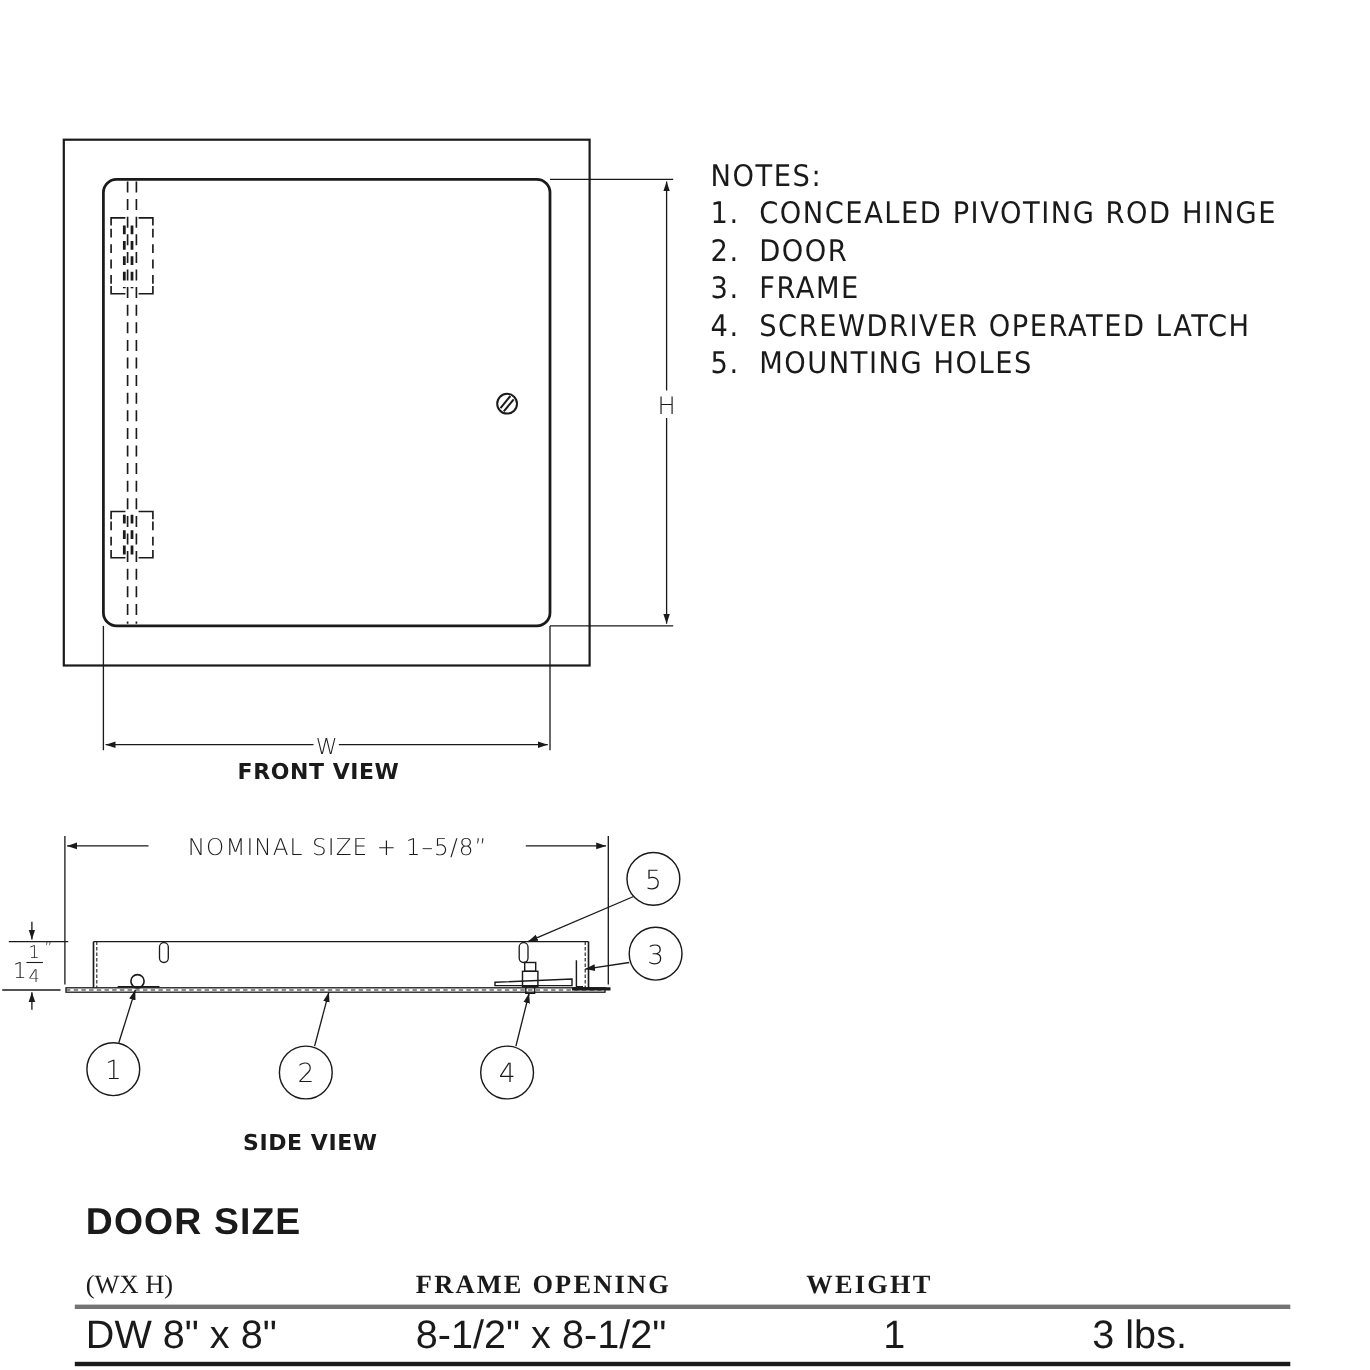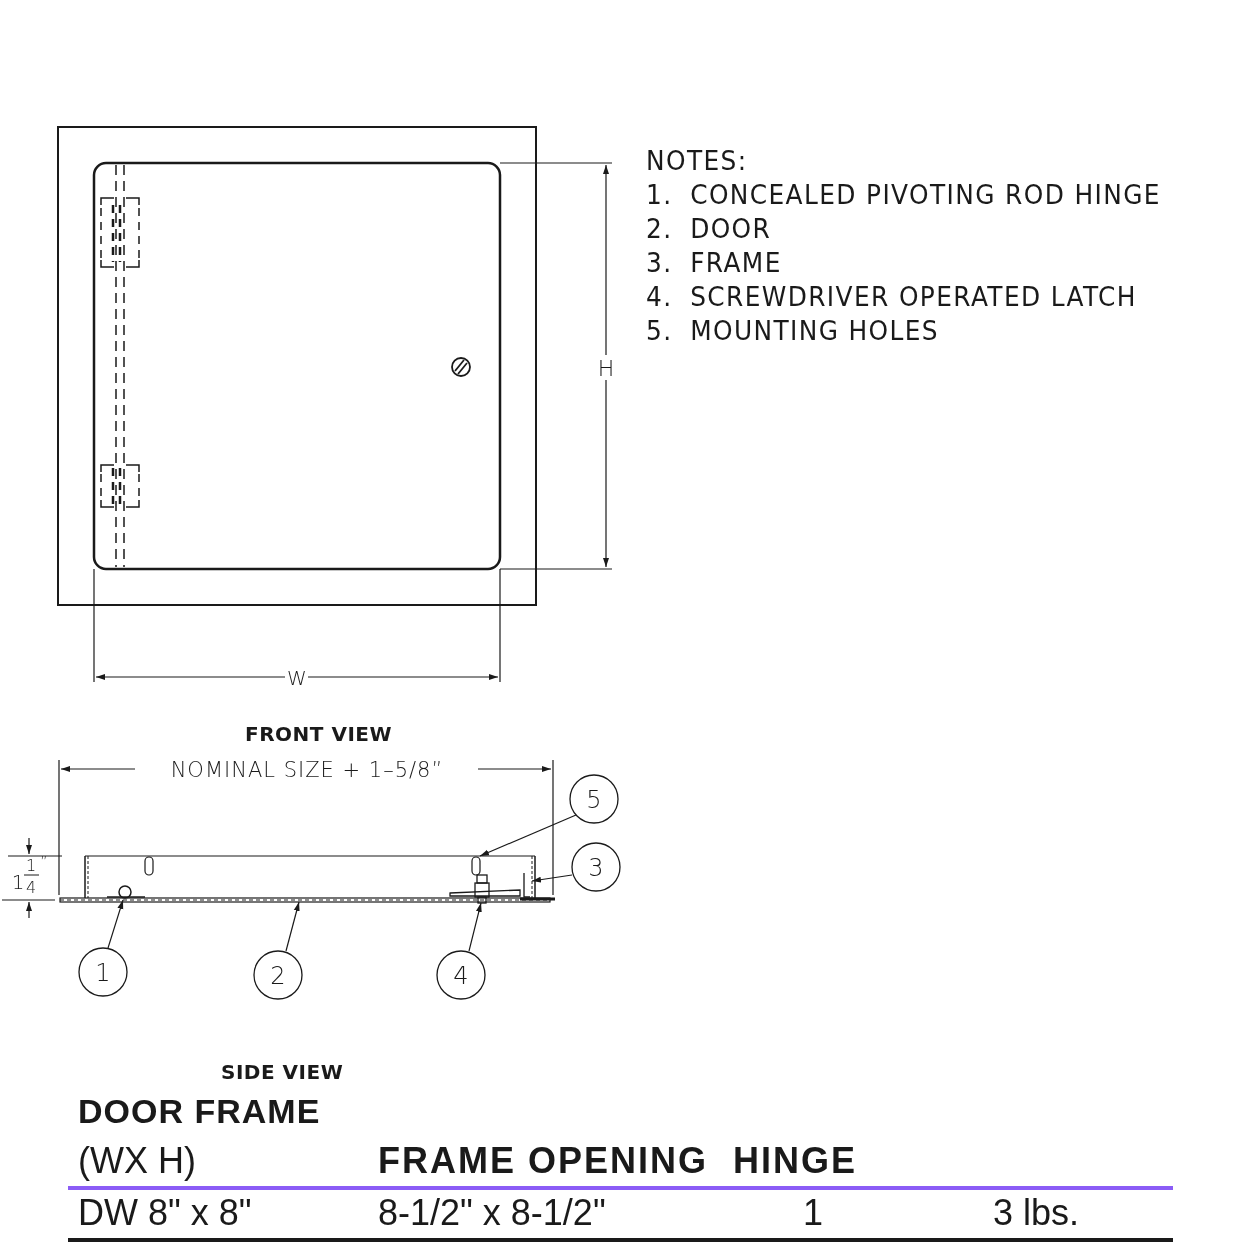--- a/index.html
+++ b/index.html
@@ -5,21 +5,21 @@
   html, body { margin: 0; padding: 0; background: #ffffff; }
   body { width: 1245px; height: 1245px; position: relative; overflow: hidden; font-family: "DejaVu Sans", sans-serif; color: #1a1a1a; }
   svg.drawing { position: absolute; left: 0; top: 0; }
   .cad { font-family: "DejaVu Sans", sans-serif; font-weight: 300; fill: #1a1a1a; }
   .notes { position: absolute; left: 646px; top: 144px; font-family: "DejaVu Sans", sans-serif; font-size: 27px; line-height: 34px; letter-spacing: 1.5px; color: #1a1a1a; font-weight: normal; transform: scaleX(0.92); transform-origin: left top; }
   .notes div { white-space: nowrap; }
   .notes .num { display: inline-block; width: 48px; }
   .view-label { position: absolute; font-family: "DejaVu Sans", sans-serif; font-weight: bold; font-size: 20px; letter-spacing: 0.5px; color: #1a1a1a; }
   .table-wrap { position: absolute; left: 68px; top: 1092px; width: 1105px; }
   .tbl-title { font-family: "Liberation Sans", sans-serif; font-weight: bold; font-size: 34px; letter-spacing: 1px; margin-left: 10px; height: 44px; }
-  .tbl-head { display: grid; grid-template-columns: 310px 355px 260px 180px; font-family: Liberation Sans, sans-serif; font-size: 36px; height: 46px; align-items: end; padding-bottom: 4px; border-bottom: 4px solid #8b5cf6; }
+  .tbl-head { display: grid; grid-template-columns: 310px 355px 260px 180px; font-family: Liberation Serif, serif; font-size: 24px; height: 46px; align-items: end; padding-bottom: 4px; border-bottom: 4px solid #737373; }
   .tbl-head .h { font-weight: bold; letter-spacing: 2px; }
   .tbl-head .h0 { font-weight: normal; margin-left: 10px; letter-spacing: 0; }
   .tbl-row { display: grid; grid-template-columns: 310px 355px 260px 180px; font-family: "Liberation Sans", sans-serif; font-size: 36px; height: 46px; align-items: center; border-bottom: 4px solid #1a1a1a; padding-bottom: 2px; }
   .c0 { margin-left: 10px; }
   .c2 { text-align: center; padding-right: 100px; }
   .c3 { text-align: left; padding-right: 12px; }
 </style>
 </head>
 <body>
 
@@ -135,38 +135,38 @@
   <line x1="24" y1="875" x2="39" y2="875" stroke="#1a1a1a" stroke-width="1"></line>
   <text class="cad" x="31" y="893" font-size="16" text-anchor="middle">4</text>
   <text class="cad" x="44" y="866" font-size="14" text-anchor="middle">”</text>
   <text class="cad" x="103" y="981" font-size="24" text-anchor="middle">1</text>
   <text class="cad" x="278" y="984" font-size="24" text-anchor="middle">2</text>
   <text class="cad" x="596" y="876" font-size="24" text-anchor="middle">3</text>
   <text class="cad" x="461" y="984" font-size="24" text-anchor="middle">4</text>
   <text class="cad" x="594" y="808" font-size="24" text-anchor="middle">5</text>
 </svg>
 
-<div class="view-label" style="left:216px; top:722px;margin-left:29px;">FRONT VIEW</div>
-<div class="view-label" style="left:221px; top:1060px;">SIDE VIEW</div>
+<div class="view-label" style="left:216px; top:689px;">FRONT VIEW</div>
+<div class="view-label" style="left:221px; top:1026px;">SIDE VIEW</div>
 
 <div class="notes">
   <div>NOTES:</div>
   <div><span class="num">1.</span><span>CONCEALED PIVOTING ROD HINGE</span></div>
   <div><span class="num">2.</span><span>DOOR</span></div>
   <div><span class="num">3.</span><span>FRAME</span></div>
   <div><span class="num">4.</span><span>SCREWDRIVER OPERATED LATCH</span></div>
   <div><span class="num">5.</span><span>MOUNTING HOLES</span></div>
 </div>
 
 <div class="table-wrap">
-  <div class="tbl-title">DOOR FRAME</div>
+  <div class="tbl-title">DOOR SIZE</div>
   <div class="tbl-head">
     <span class="h0">(WX H)</span>
     <span class="h">FRAME OPENING</span>
-    <span class="h">HINGE</span>
+    <span class="h">WEIGHT</span>
   </div>
   <div class="tbl-row">
     <span class="c0">DW 8" x 8"</span>
     <span class="c1">8-1/2" x 8-1/2"</span>
     <span class="c2">1</span>
     <span class="c3">3 lbs.</span>
   </div>
 </div>
 
 </body></html>

